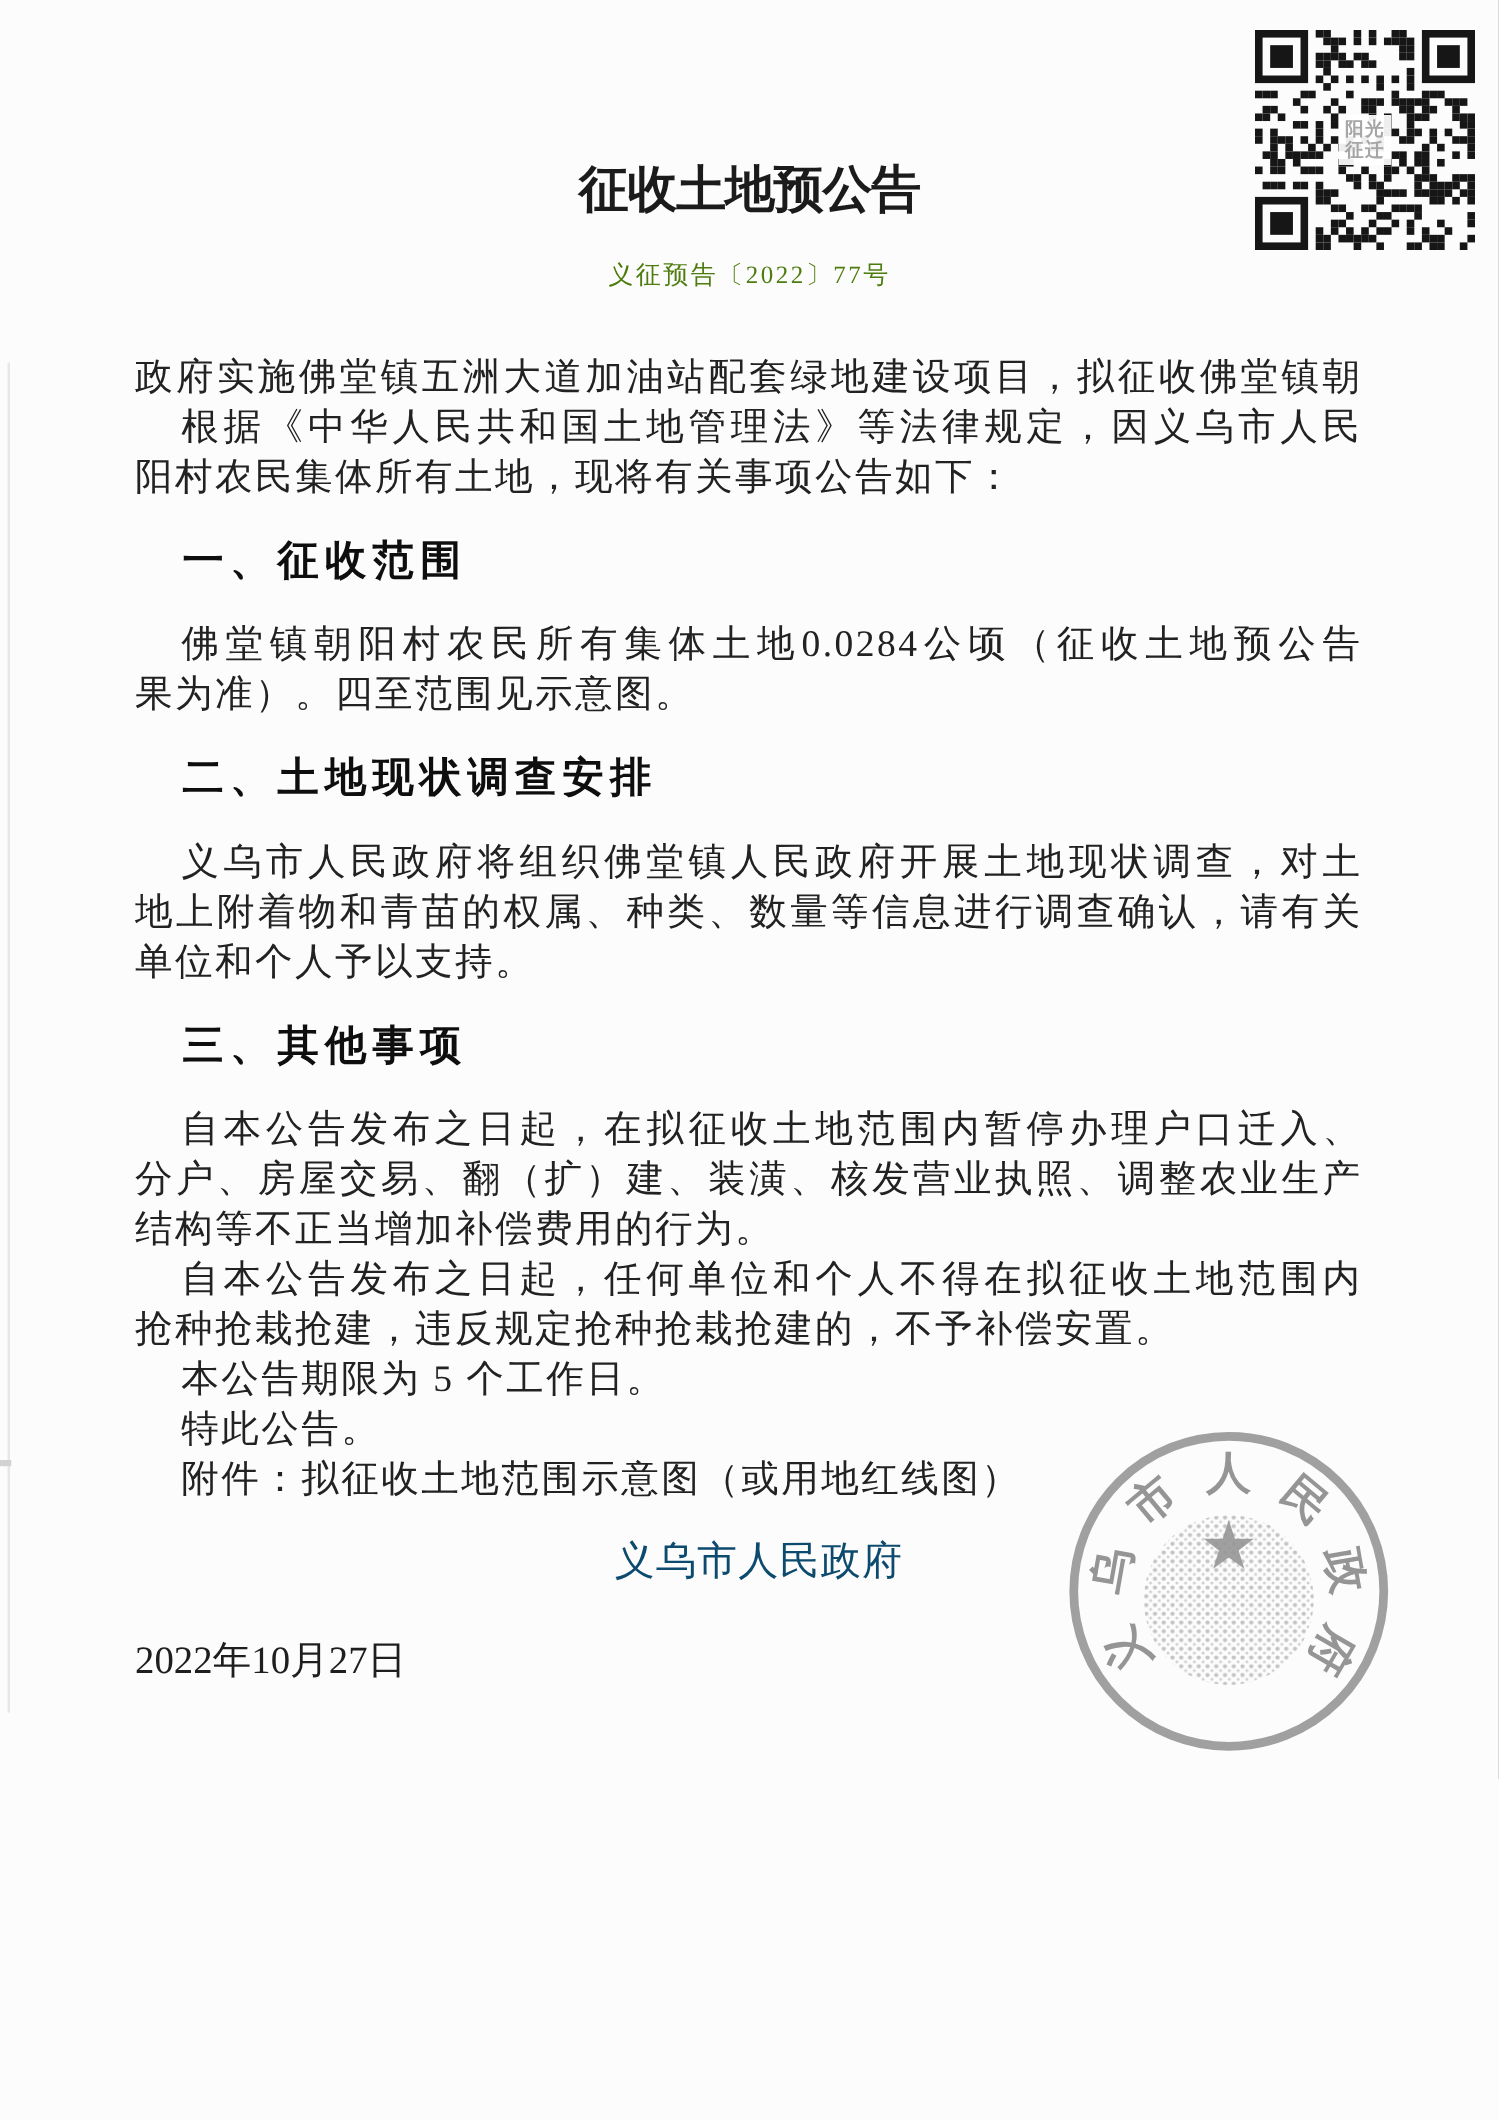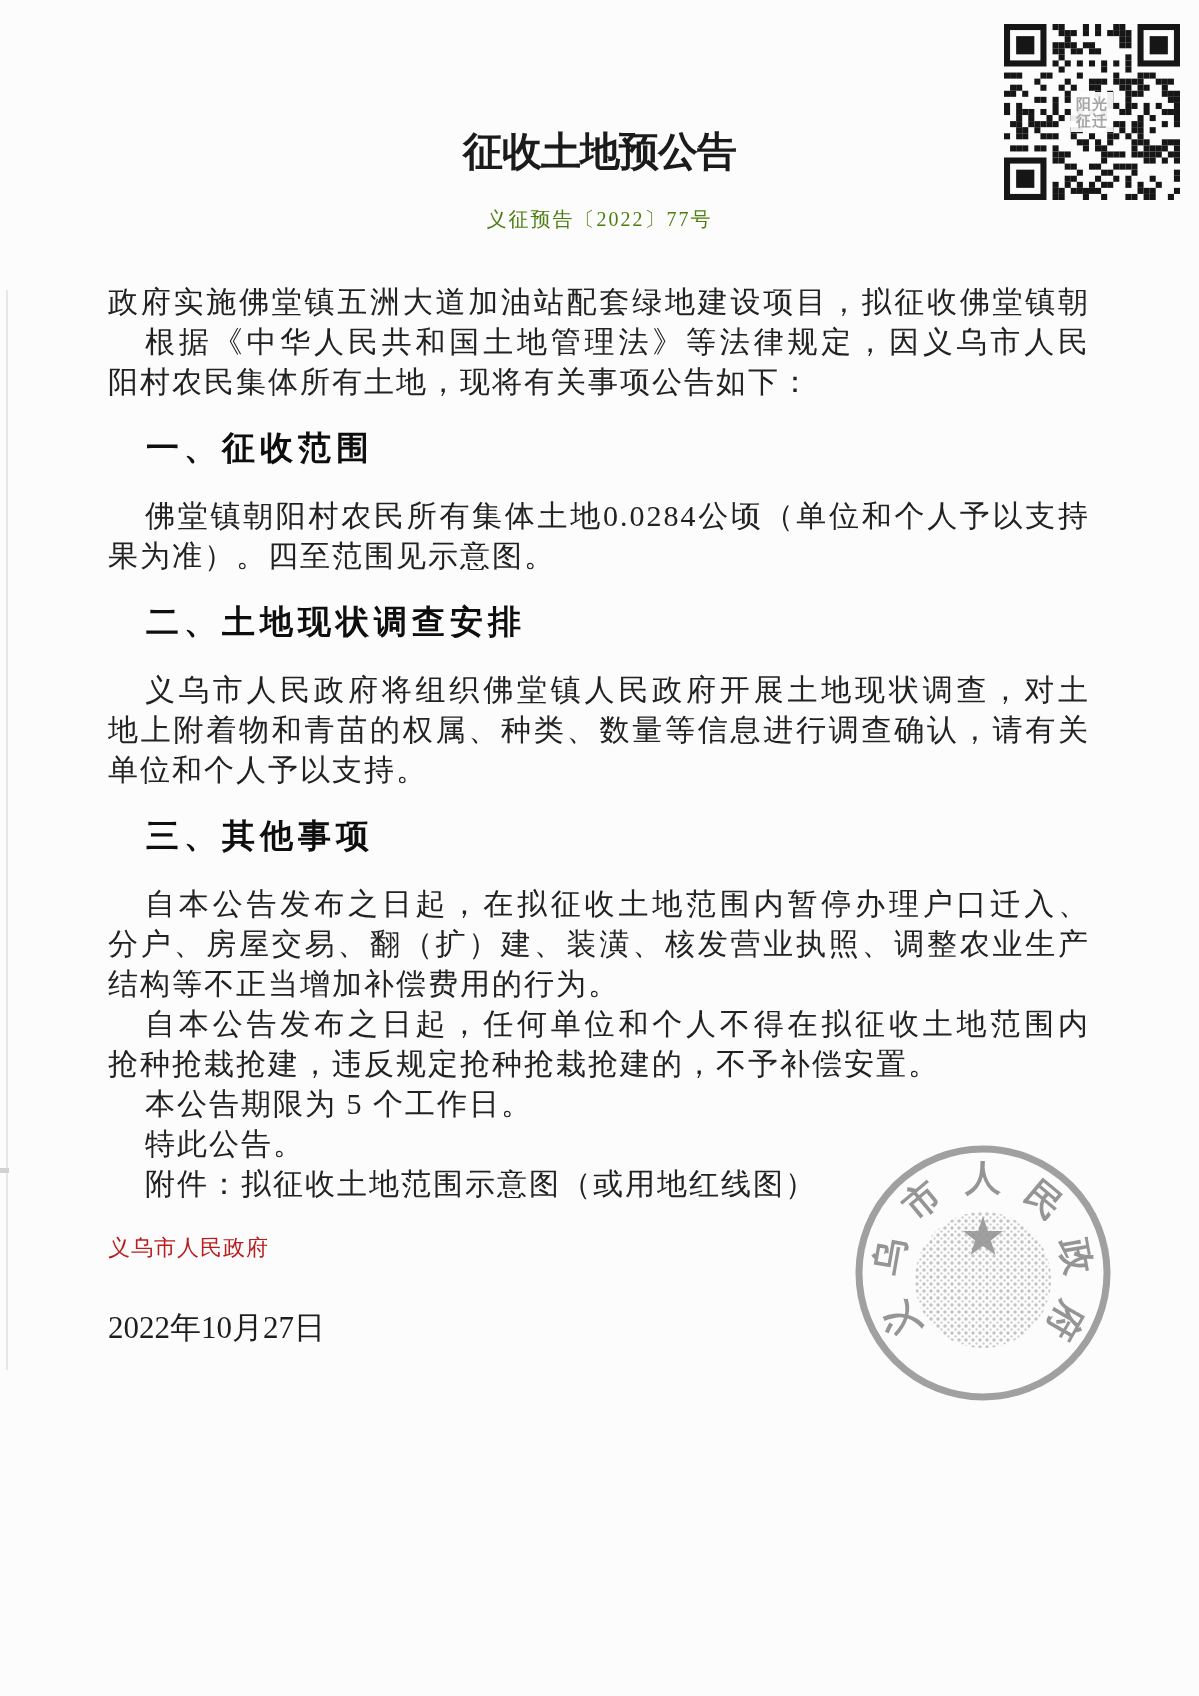--- a/index.html
+++ b/index.html
@@ -27,22 +27,22 @@
     white-space:nowrap;
   }
   .line.full{text-align:justify;text-align-last:justify;}
   .line.indent{text-indent:37px;}
   .heading{
     font-family:Liberation Sans, sans-serif;
     font-weight:700;font-size:33px;line-height:40px;letter-spacing:5px;
     color:#0e0e0e;margin:26px 0 28px 38px;white-space:nowrap;
   }
   .signature{
-    margin-top:22px;margin-right:-16px;text-align:left;
-    font-size:22px;line-height:44px;letter-spacing:1px;color:#b91c1c;
+    margin-top:22px;margin-right:-16px;text-align:center;
+    font-size:32px;line-height:44px;letter-spacing:1px;color:#0c4a6e;
   }
   .docdate{
     margin-top:36px;margin-right:-13px;text-align:left;
     font-size:31px;line-height:44px;color:#1e1e1e;
   }
 
   .qr{position:absolute;left:1004px;top:24px;width:176px;height:176px;z-index:2;}
   .qr svg{display:block;}
   .qr-label{
     position:absolute;left:50%;top:50%;transform:translate(-50%,-50%);
@@ -64,21 +64,21 @@
 
   <div class="title">征收土地预公告</div>
   <div class="docnum">义征预告〔2022〕77号</div>
 
   <div class="bodycol">
 
   <div class="line full">政府实施佛堂镇五洲大道加油站配套绿地建设项目，拟征收佛堂镇朝</div>
       <div class="line indent full">根据《中华人民共和国土地管理法》等法律规定，因义乌市人民</div>
       <div class="line">阳村农民集体所有土地，现将有关事项公告如下：</div>
       <div class="heading">一、征收范围</div>
-      <div class="line indent full">佛堂镇朝阳村农民所有集体土地0.0284公顷（单位和个人予以支持</div>
+      <div class="line indent full">佛堂镇朝阳村农民所有集体土地0.0284公顷（征收土地预公告</div>
       <div class="line">果为准）。四至范围见示意图。</div>
       <div class="heading">二、土地现状调查安排</div>
       <div class="line indent full">义乌市人民政府将组织佛堂镇人民政府开展土地现状调查，对土</div>
       <div class="line full">地上附着物和青苗的权属、种类、数量等信息进行调查确认，请有关</div>
       <div class="line">单位和个人予以支持。</div>
       <div class="heading">三、其他事项</div>
       <div class="line indent full">自本公告发布之日起，在拟征收土地范围内暂停办理户口迁入、</div>
       <div class="line full">分户、房屋交易、翻（扩）建、装潢、核发营业执照、调整农业生产</div>
       <div class="line">结构等不正当增加补偿费用的行为。</div>
       <div class="line indent full">自本公告发布之日起，任何单位和个人不得在拟征收土地范围内</div>

